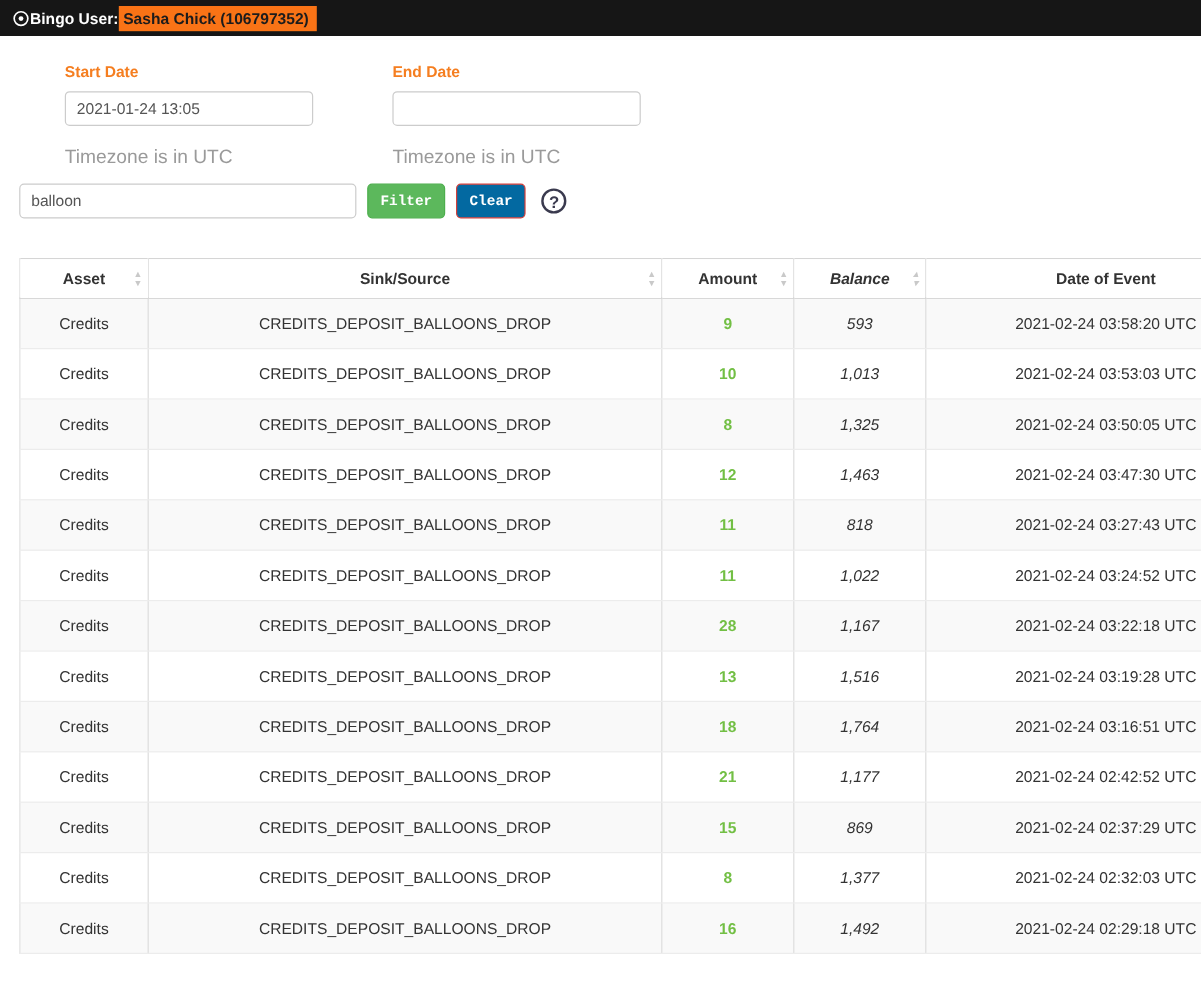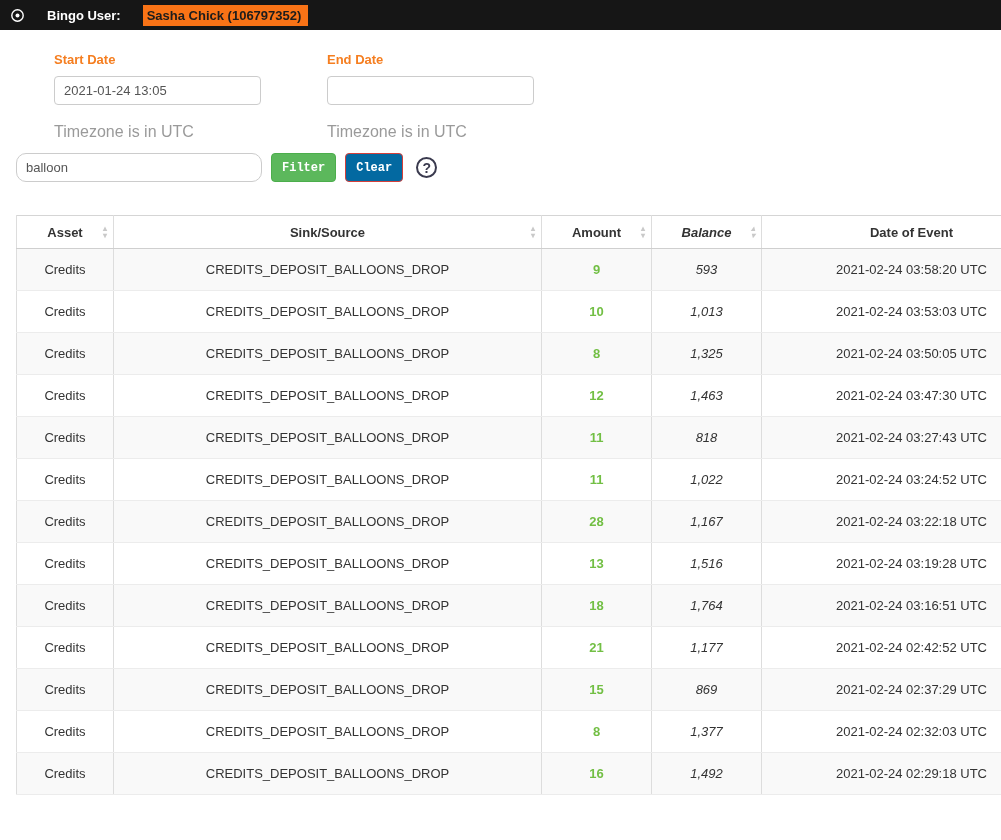--- a/index.html
+++ b/index.html
@@ -1,60 +1,60 @@
 <!DOCTYPE html>
 <html><head>
 <meta charset="utf-8">
 <style>
   * { box-sizing: border-box; margin: 0; padding: 0; }
   html, body { width: 1001px; height: 840px; overflow: hidden; background: #fff;
     font-family: "Liberation Sans", sans-serif; color: #333; }
 
   
   .topbar { height: 30px; background: #161616; display: flex; align-items: center;
-    padding: 0 10px; gap: 22px; }
+    padding: 0 10px; gap: 0; }
   .topbar .label { color: #fff; font-weight: bold; font-size: 13px; }
   .user-highlight { background: #f97316; color: #1c1c1c; font-weight: bold;
     font-size: 13px; padding: 3px 7px 3px 4px; }
 
   
   .content { padding: 0 0 0 16px; }
   h1.page-title { margin-top: 36px; font-size: 19px; color: #4d4d4d; font-weight: bold; }
 
   .filters { margin-top: 22px; }
   .date-row { display: flex; gap: 28px; }
   .date-col { width: 207px; margin-left: 38px; }
   .field-label { color: #f57e20; font-weight: bold; font-size: 13px; margin-bottom: 9px; }
   .text-input { width: 207px; height: 29px; border: 1px solid #ccc; border-radius: 4px;
     padding: 0 9px; font-size: 13px; color: #555; font-family: "Liberation Sans", sans-serif;
     outline: none; }
   .tz-note { font-size: 16px; color: #9a9a9a; margin-top: 18px; }
 
   .search-row { display: flex; align-items: center; margin-top: 12px; gap: 9px; }
-  .search-input { width: 246px; border-radius: 10px; }
+  .search-input { width: 281px; }
   .btn { height: 29px; border-radius: 4px; font-size: 12px; font-weight: bold;
     color: #fff; padding: 0 10px; cursor: pointer; font-family: Liberation Mono, monospace; }
   .btn-filter { background: #5cb85c; border: 1px solid #4cae4c; }
   .btn-clear { background: #0369a1; border: 1px solid #d43f3a; }
   .help-icon { width: 21px; height: 21px; border: 2px solid #3a3a4e; border-radius: 50%;
     color: #3a3a4e; font-weight: bold; font-size: 14px; display: flex; align-items: center;
     justify-content: center; margin-left: 4px; cursor: pointer; }
 
   
   .table-wrap { margin-top: 33px; width: 985px; overflow: hidden; }
   table { border-collapse: collapse; table-layout: fixed; width: 1045px;
     border-top: 1px solid #d5d5d5; border-bottom: 1px solid #d5d5d5; font-size: 13px; }
   th, td { border-left: 1px solid #ddd; border-right: 1px solid #ddd;
     text-align: center; overflow: hidden; white-space: nowrap; }
   th { height: 33px; font-weight: bold; color: #333; position: relative;
     border-bottom: 1px solid #cfcfcf; background: #fff; cursor: pointer; }
   td { height: 42px; color: #333; border-bottom: 1px solid #ececec; }
   tr:nth-child(odd) td { background: #f9f9f9; }
   tr:nth-child(even) td { background: #ffffff; }
-  .col-asset   { width: 97px; }
+  .col-asset   { width: 107px; }
   .col-source  { width: 428px; }
   .col-amount  { width: 110px; }
   .col-balance { width: 110px; font-style: italic; }
   .col-date    { width: 300px; }
   td.col-amount { color: #72bf44; font-weight: bold; }
   .sort { position: absolute; right: 6px; top: 50%; transform: translateY(-50%);
     display: flex; flex-direction: column; line-height: 7px; font-size: 8px; color: #c9c9c9; }
 </style>
 </head>
 <body>

